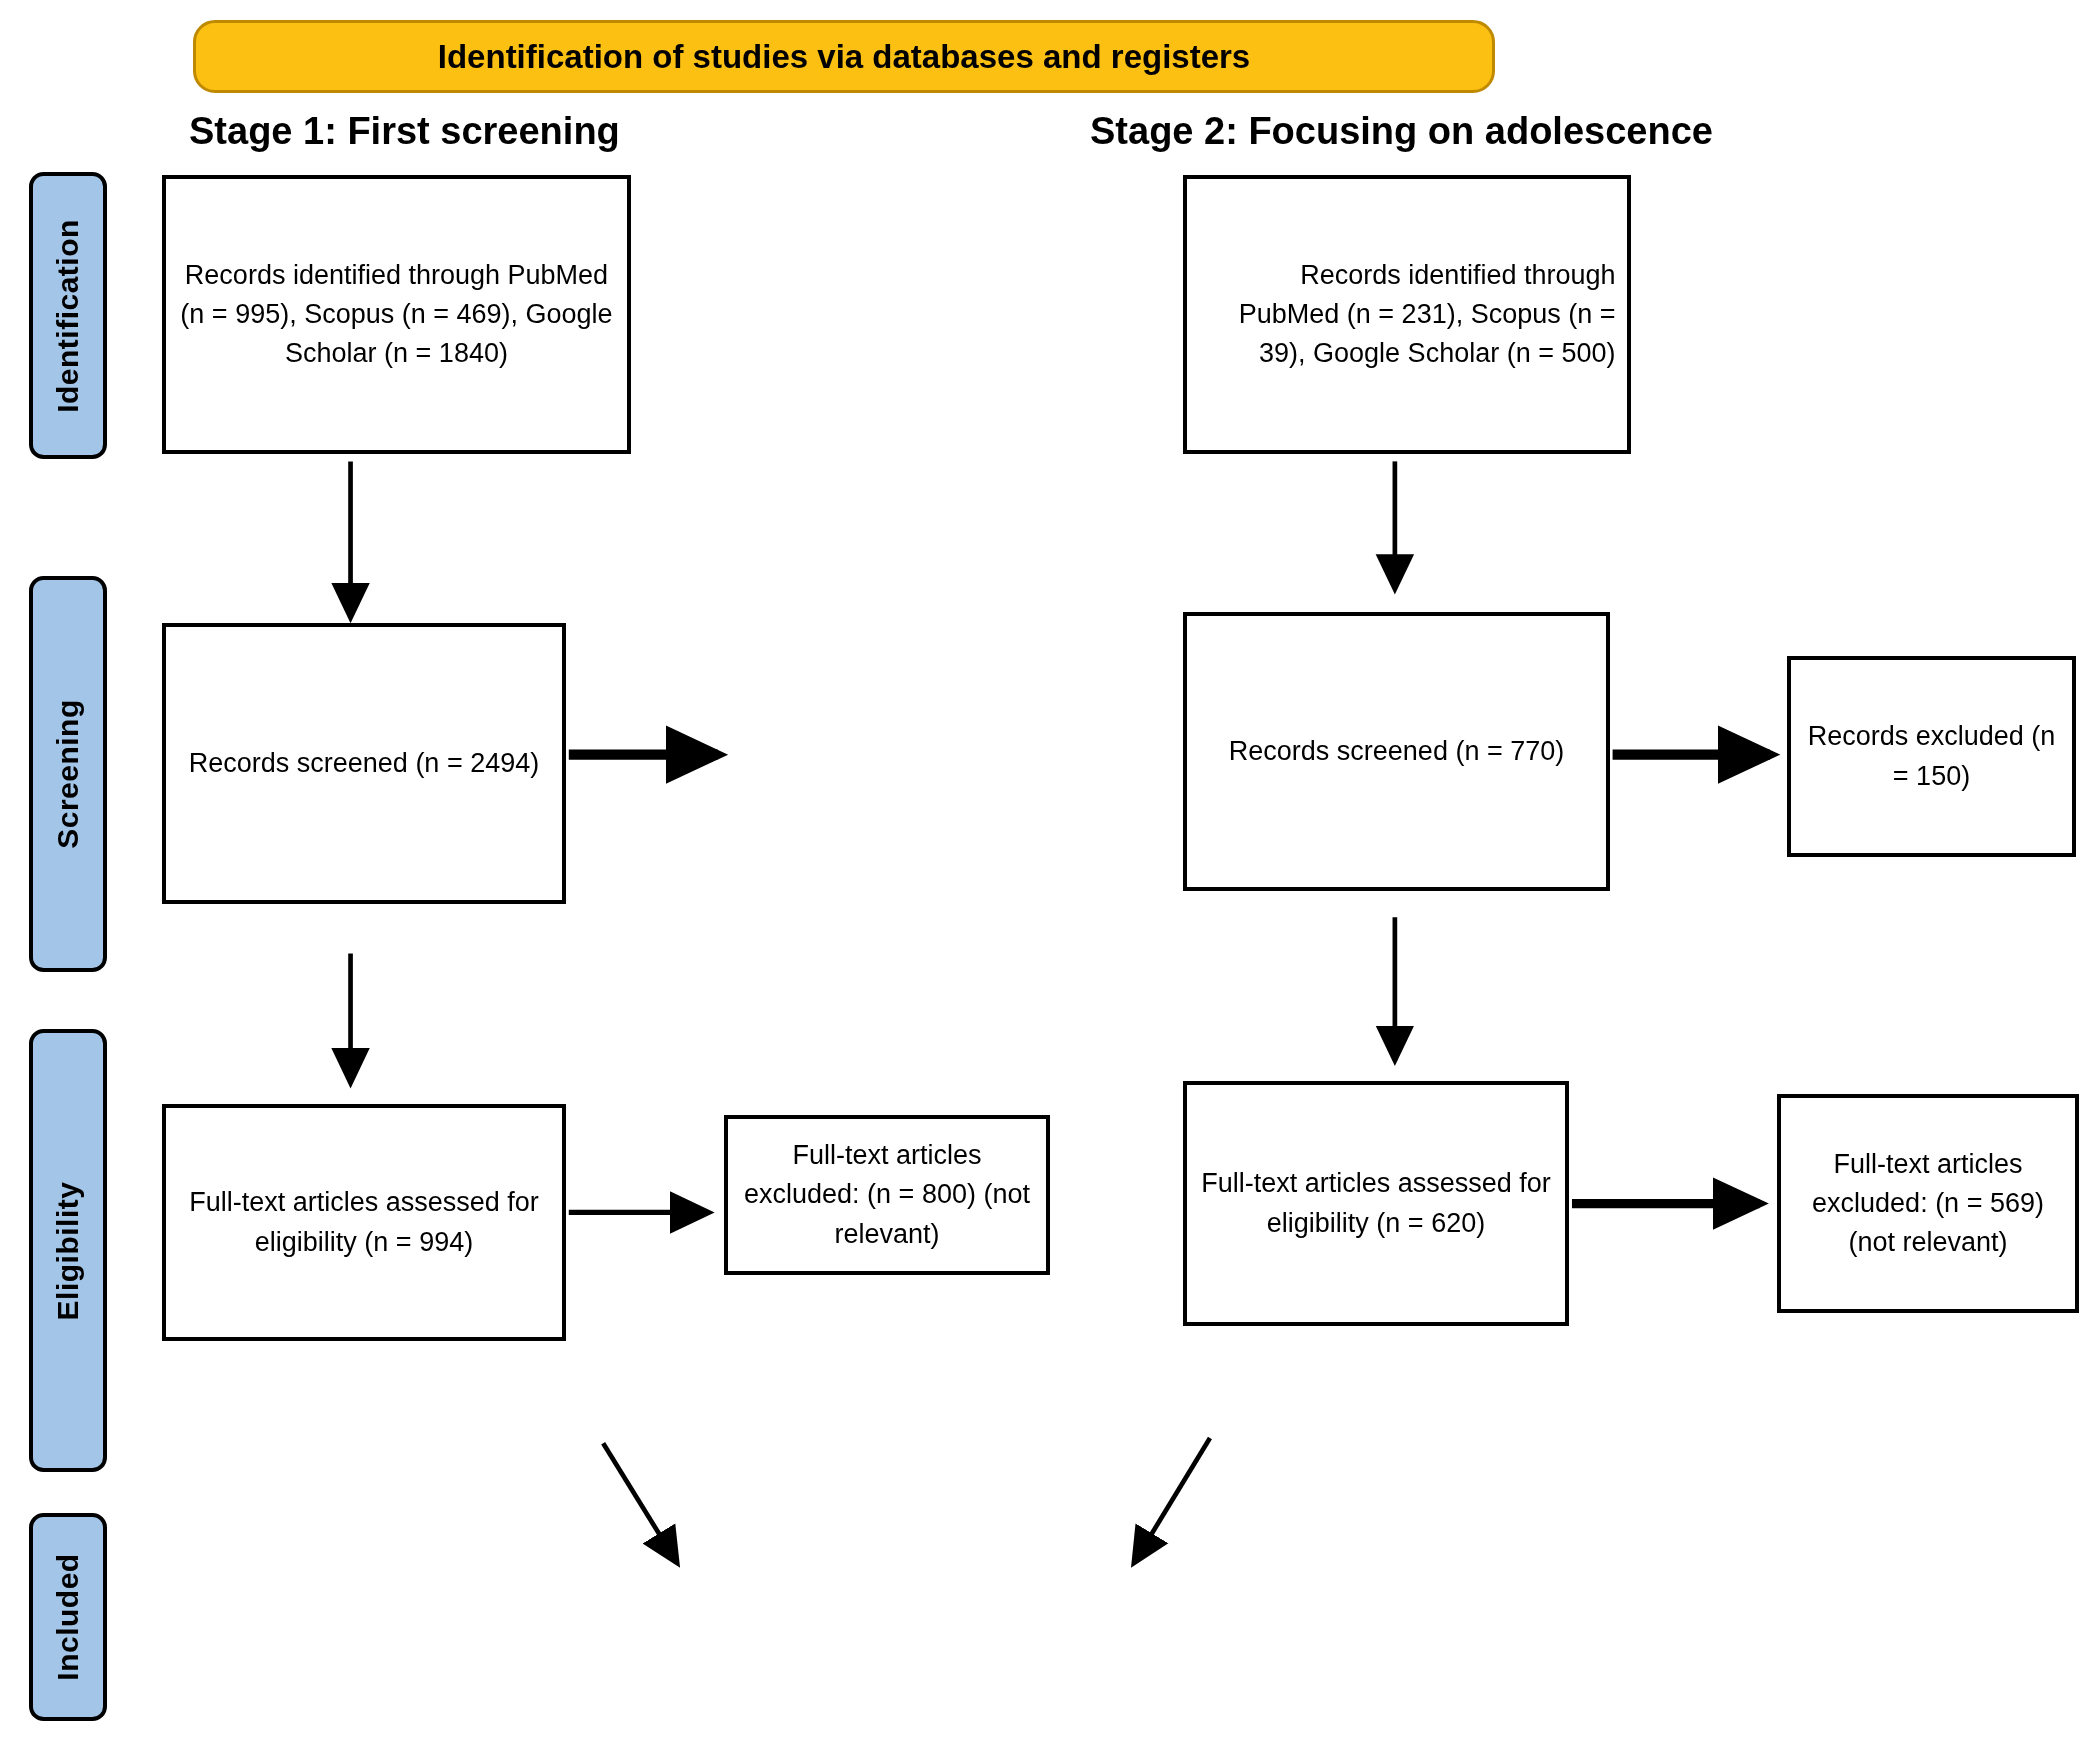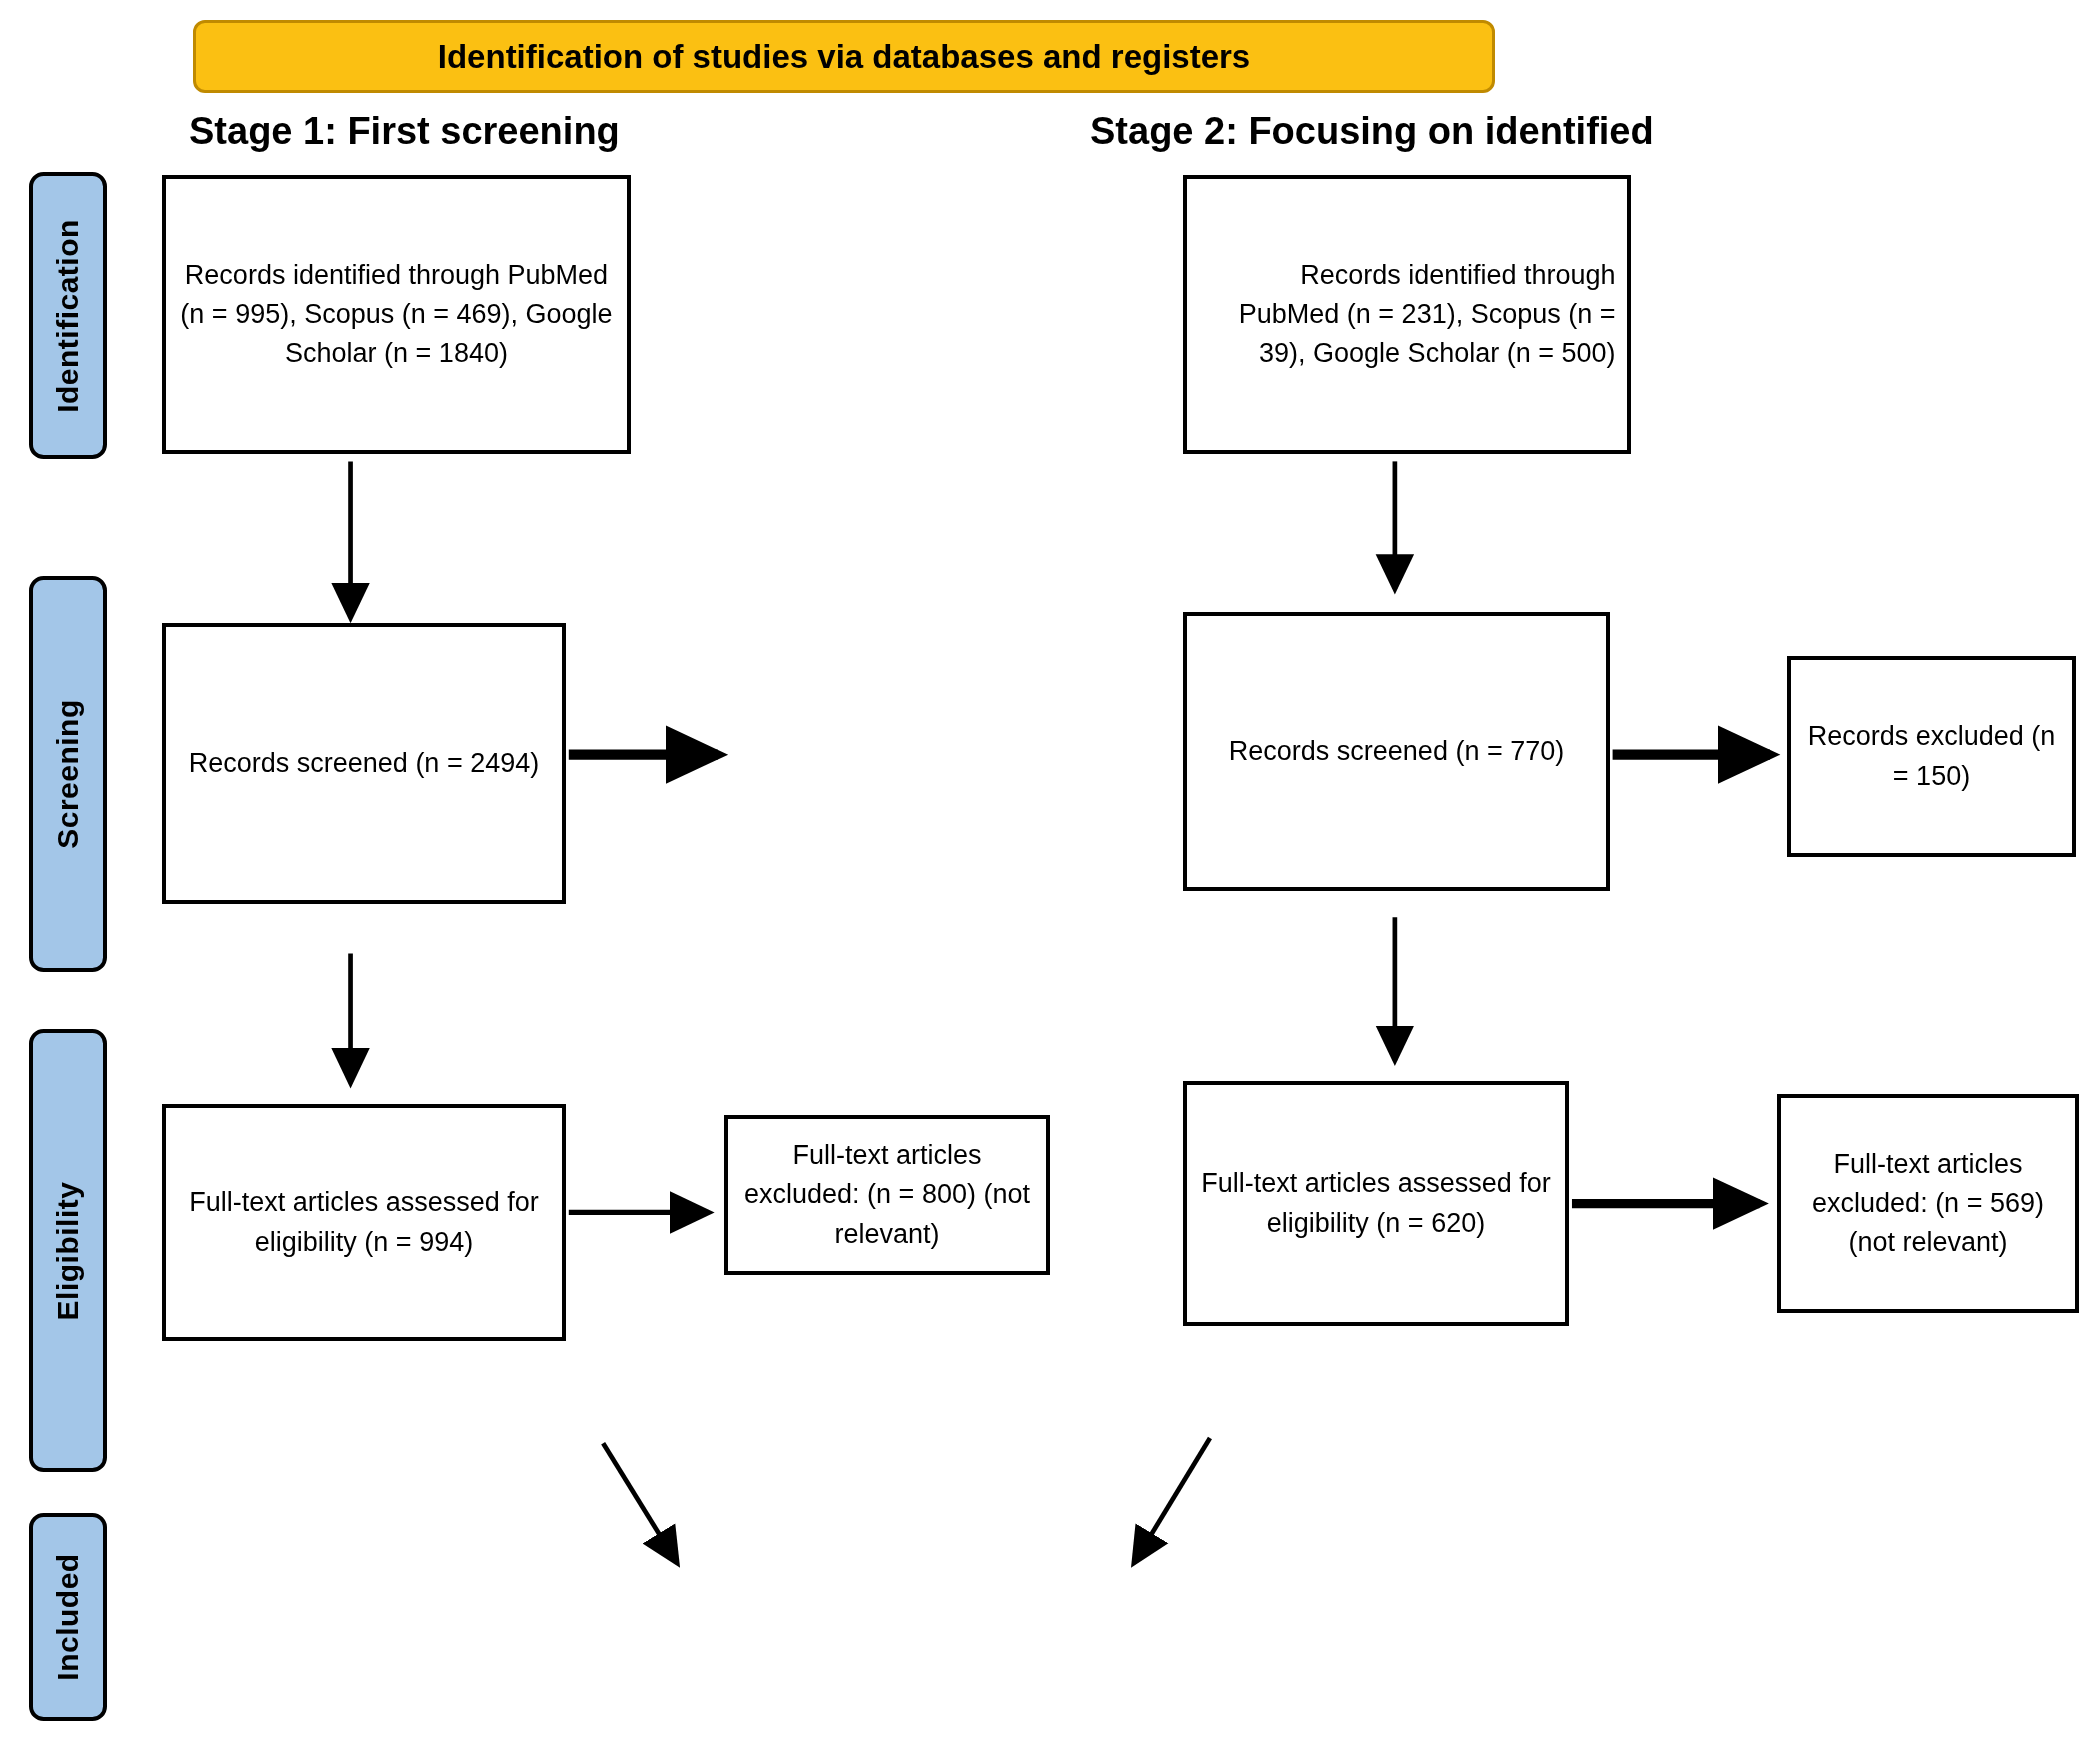--- a/index.html
+++ b/index.html
@@ -13,21 +13,21 @@
     overflow:hidden;
   }
 
   
   .banner{
     position:absolute;
     left:193px; top:20px;
     width:1302px; height:73px;
     background:#FBC012;
     border:3.6px solid #C08A00;
-    border-radius:12px;
+    border-radius:22px;
     box-sizing:border-box;
     display:flex;align-items:center;justify-content:center;
   }
   .banner-text{
     font-size:33px;
     font-weight:bold;
     letter-spacing:0px;
     white-space:nowrap;
   }
 
@@ -112,21 +112,21 @@
 </head>
 <body>
 
 <div id="stage">
 
   <div class="banner">
     <div class="banner-text">Identification of studies via databases and registers</div>
   </div>
 
   <div class="stage-head" id="stage-head-1">Stage 1: First screening</div>
-  <div class="stage-head" id="stage-head-2">Stage 2: Focusing on identified</div>
+  <div class="stage-head" id="stage-head-2">Stage 2: Focusing on adolescence</div>
 
   <div class="phase" id="phase-identification">
     <span class="phase-label">Identification</span>
   </div>
   <div class="phase" id="phase-screening">
     <span class="phase-label">Screening</span>
   </div>
   <div class="phase" id="phase-eligibility">
     <span class="phase-label">Eligibility</span>
   </div>

